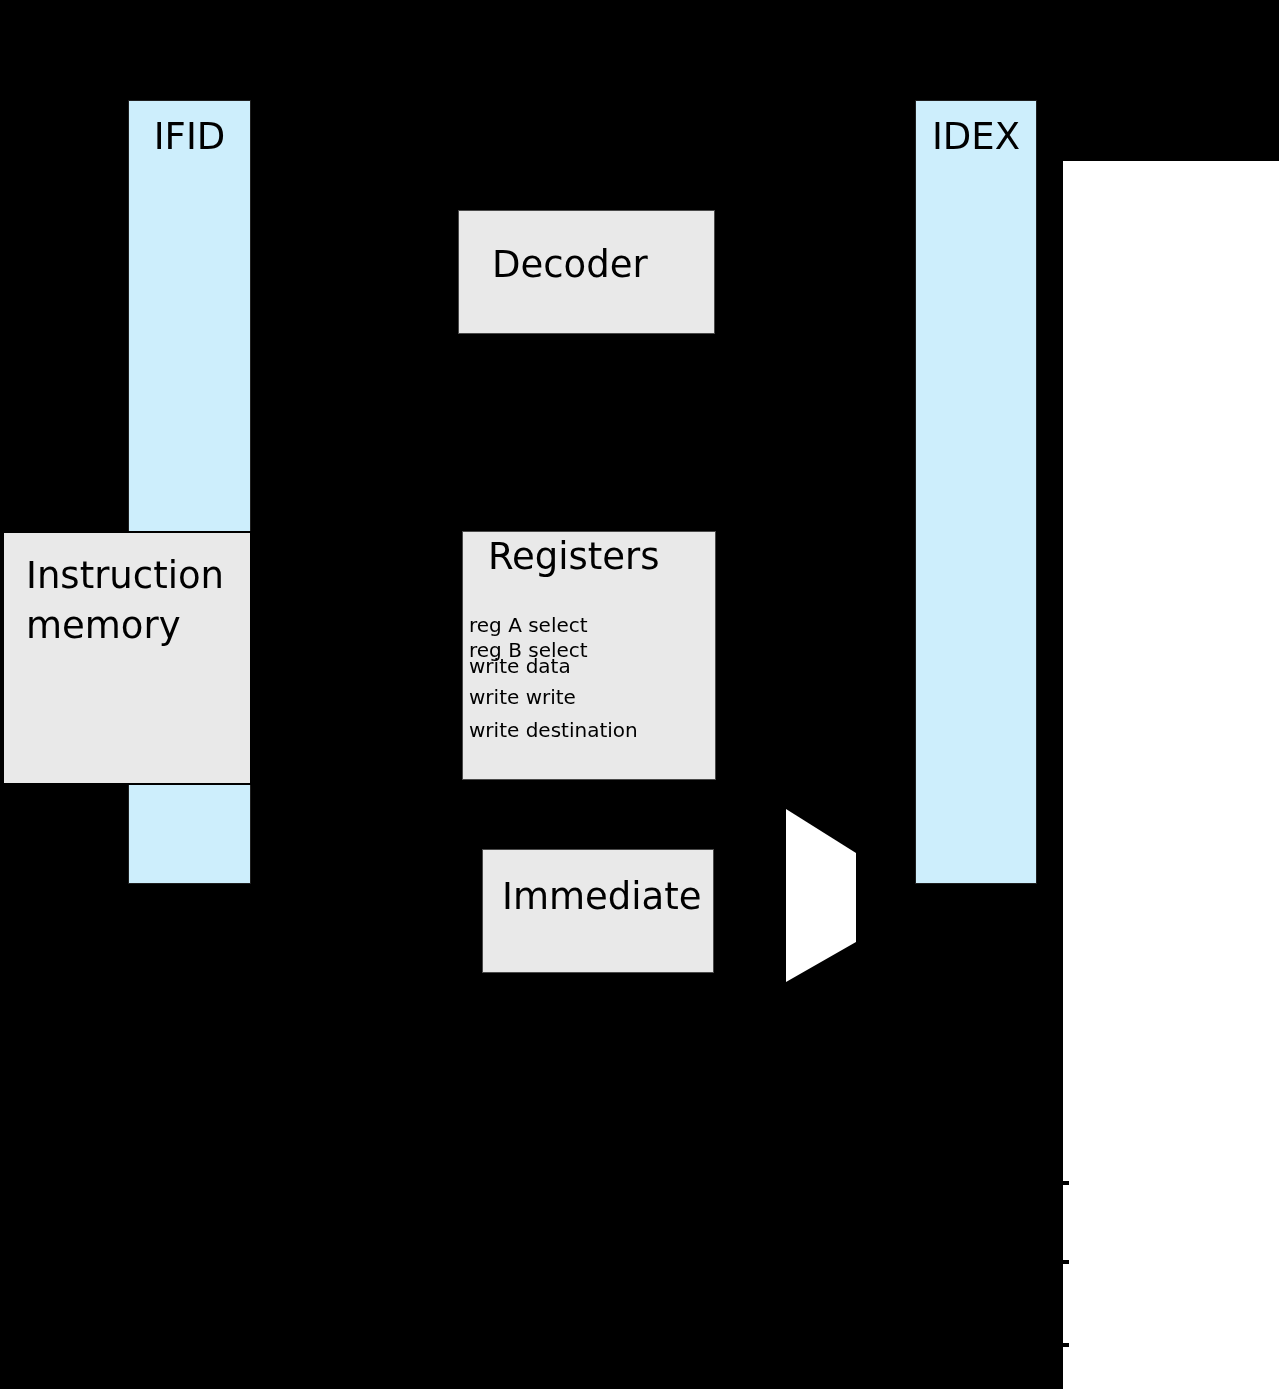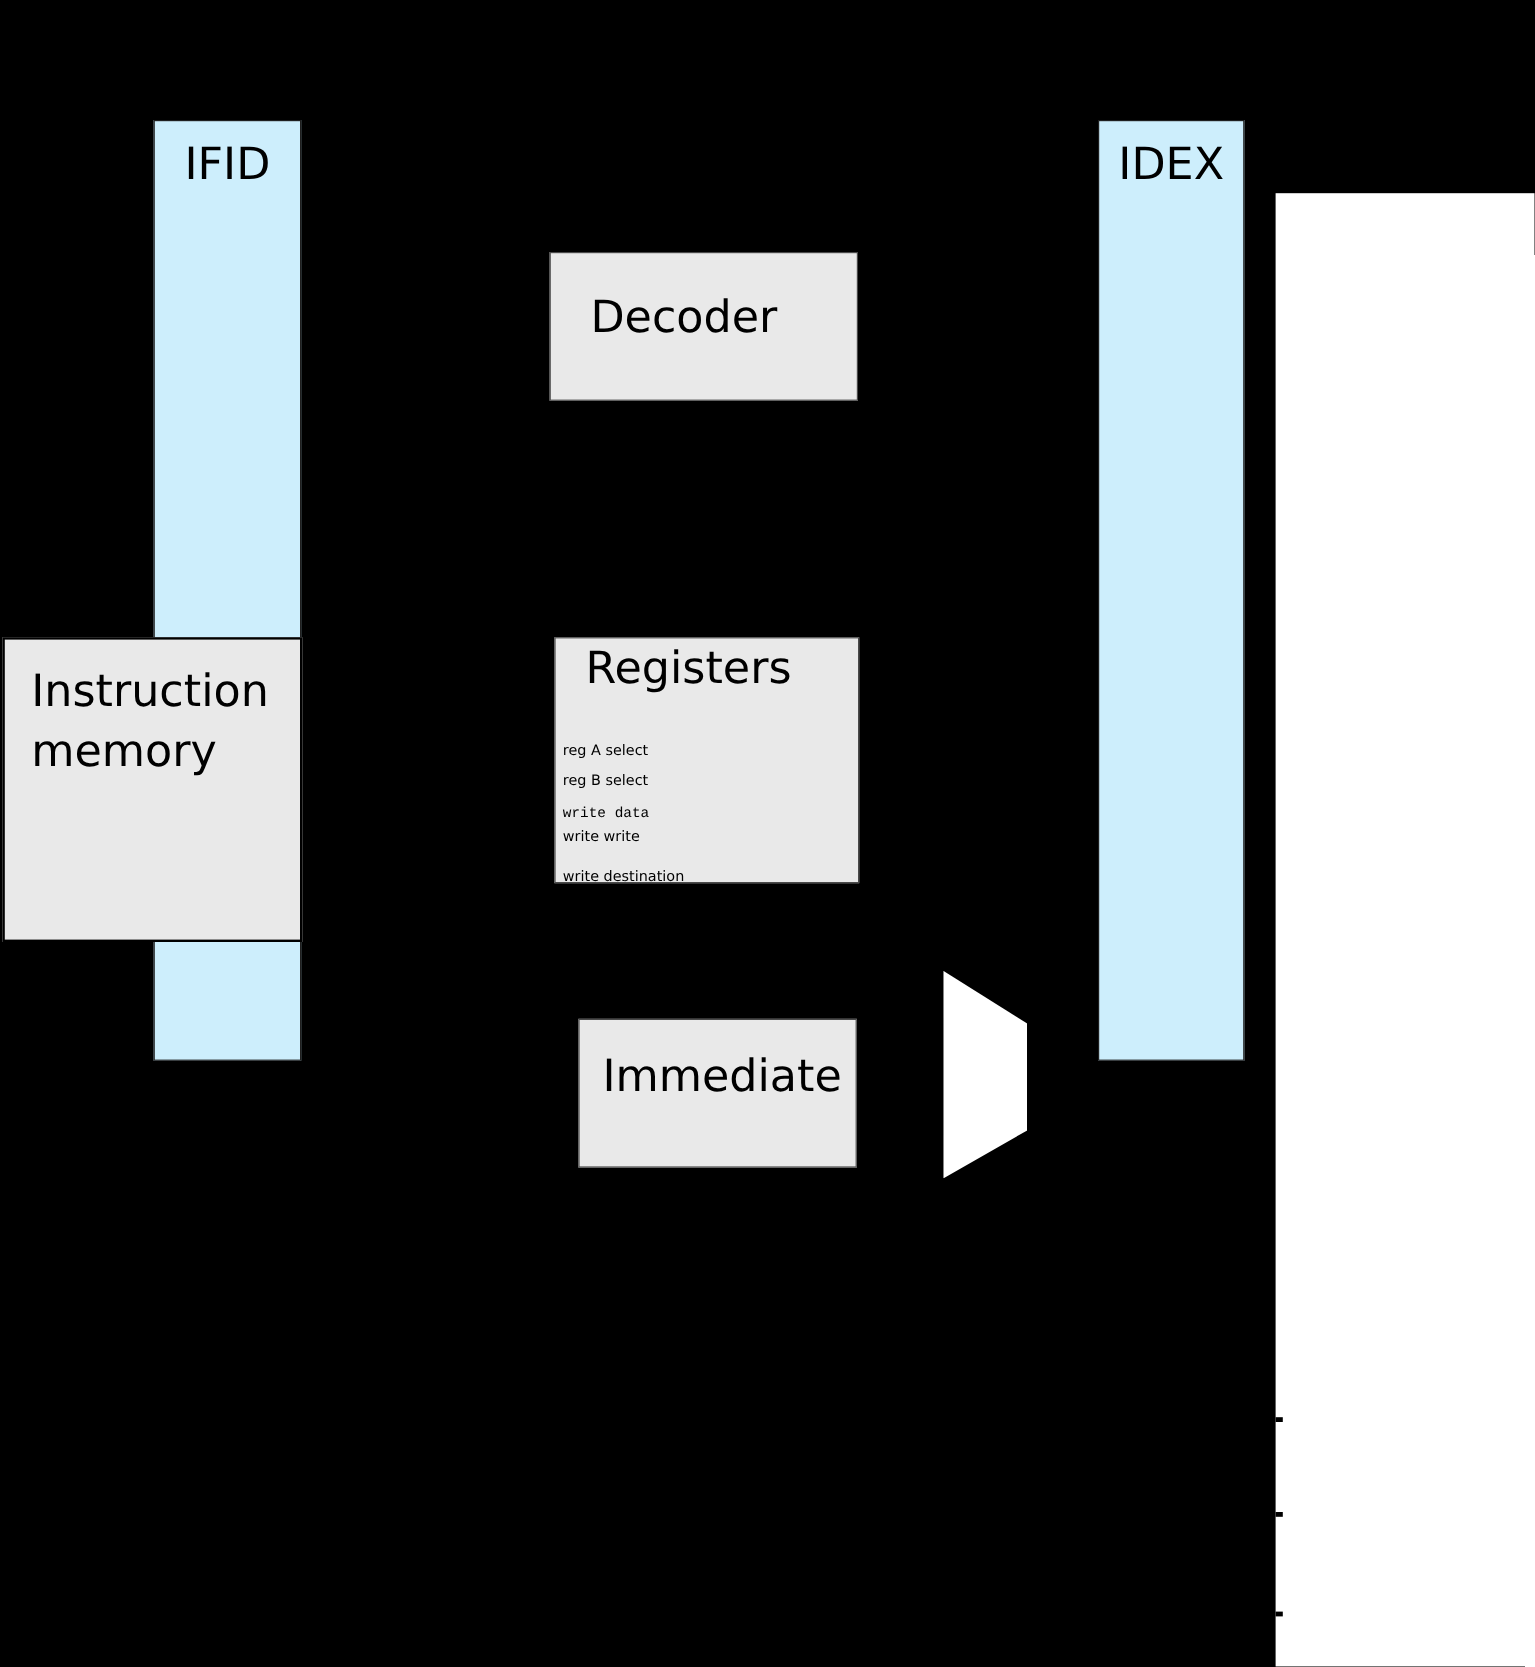--- a/index.html
+++ b/index.html
@@ -58,38 +58,38 @@
     width: 250px; height: 254px;
     border: 2px solid var(--instruction-memory-border, #000);
     font-size: 37px;
     line-height: 50px;
     padding: 18px 0 0 22px;
   }
 
   #decoder { left: 458px; top: 210px; width: 257px; height: 124px; }
   #decoder .block-label { left: 33px; top: 35px; }
 
-  #registers { left: 462px; top: 531px; width: 254px; height: 205px; }
+  #registers { left: 462px; top: 531px; width: 254px; height: 249px; }
   #registers .block-title {
     position: absolute;
     left: 25px; top: 6px;
     font-size: 37px;
     line-height: 37px;
     white-space: nowrap;
   }
   .port {
     position: absolute;
     left: 6px;
-    font-size: 12px;
+    font-size: 20px;
     line-height: 16px;
     white-space: nowrap;
   }
   #port-rega  { top: 85px; }
   #port-regb  { top: 110px; }
-  #port-wdata { top: 138px; font-family: Liberation Mono, monospace; }
+  #port-wdata { top: 126px; }
   #port-wen   { top: 157px; }
   #port-wdest { top: 190px; }
 
   #immediate { left: 482px; top: 849px; width: 232px; height: 124px; }
   #immediate .block-label { left: 19px; top: 28px; }
 
   
   .mux {
     position: absolute;
     left: 786px; top: 809px;

